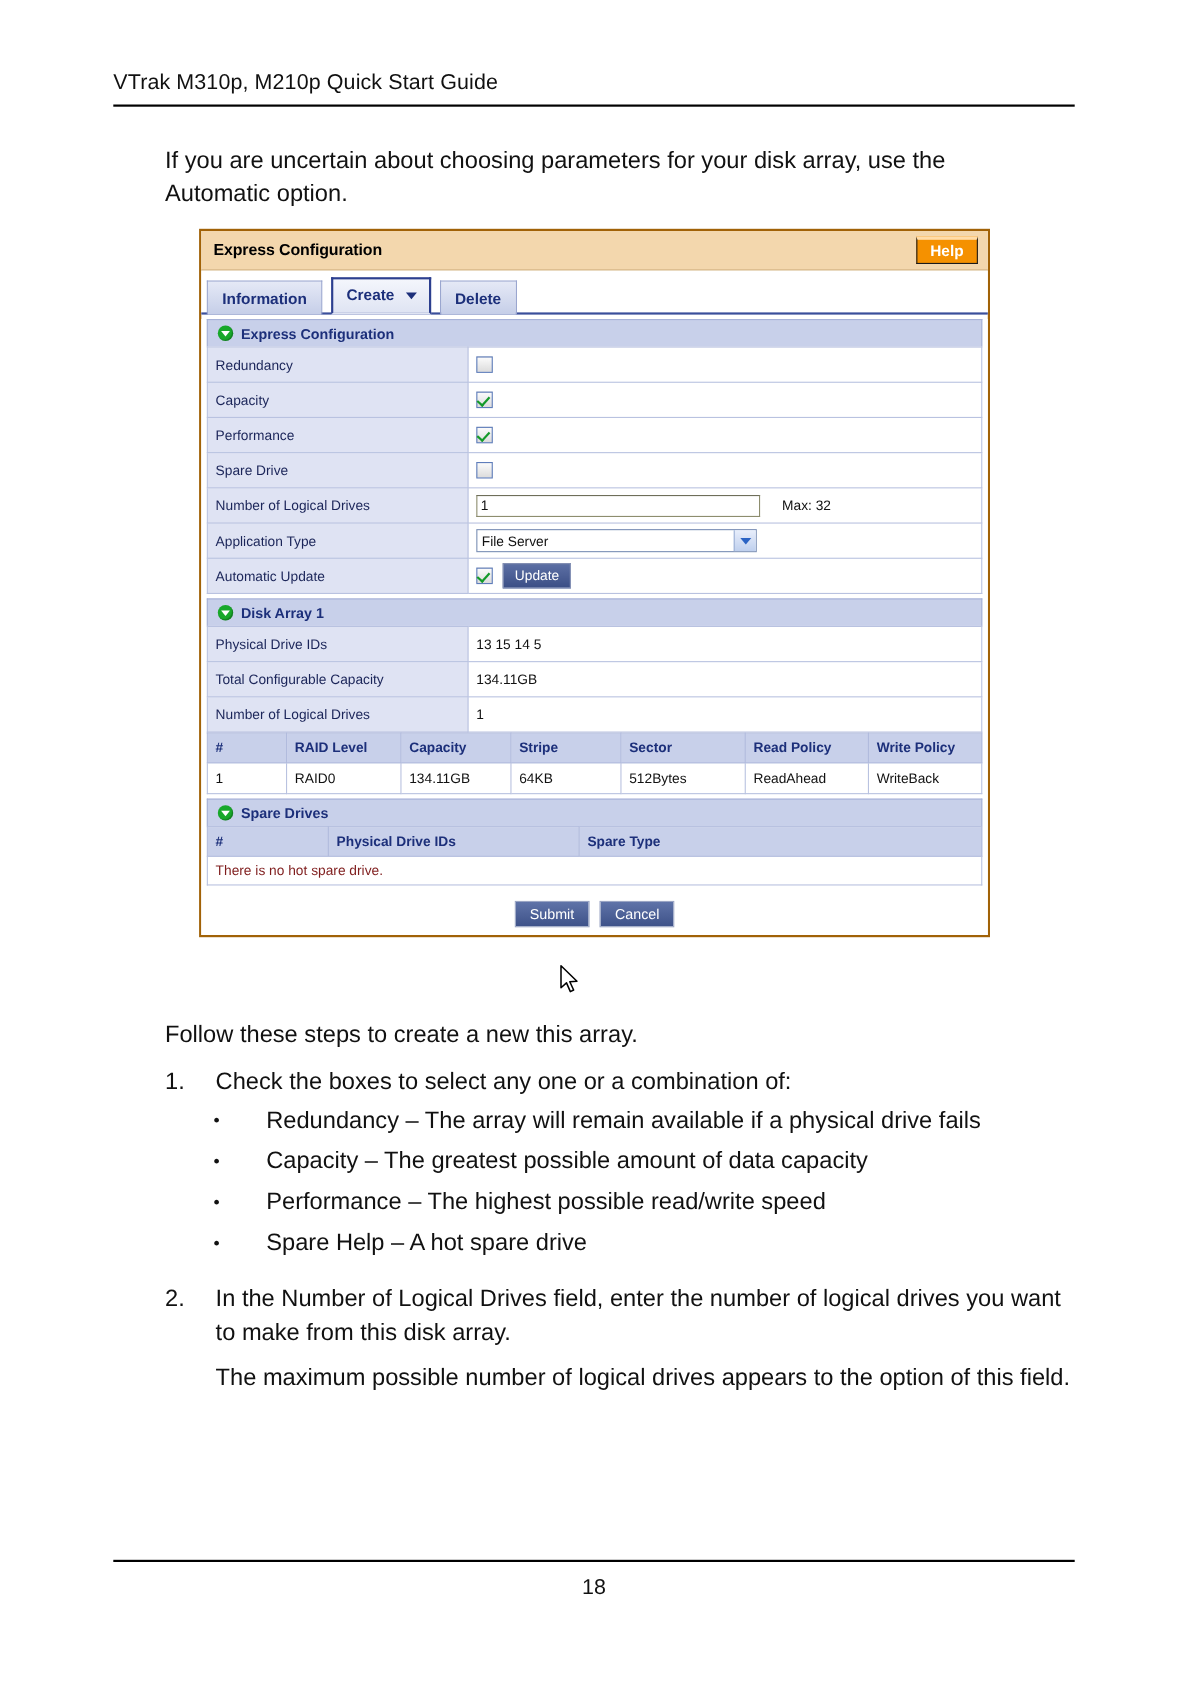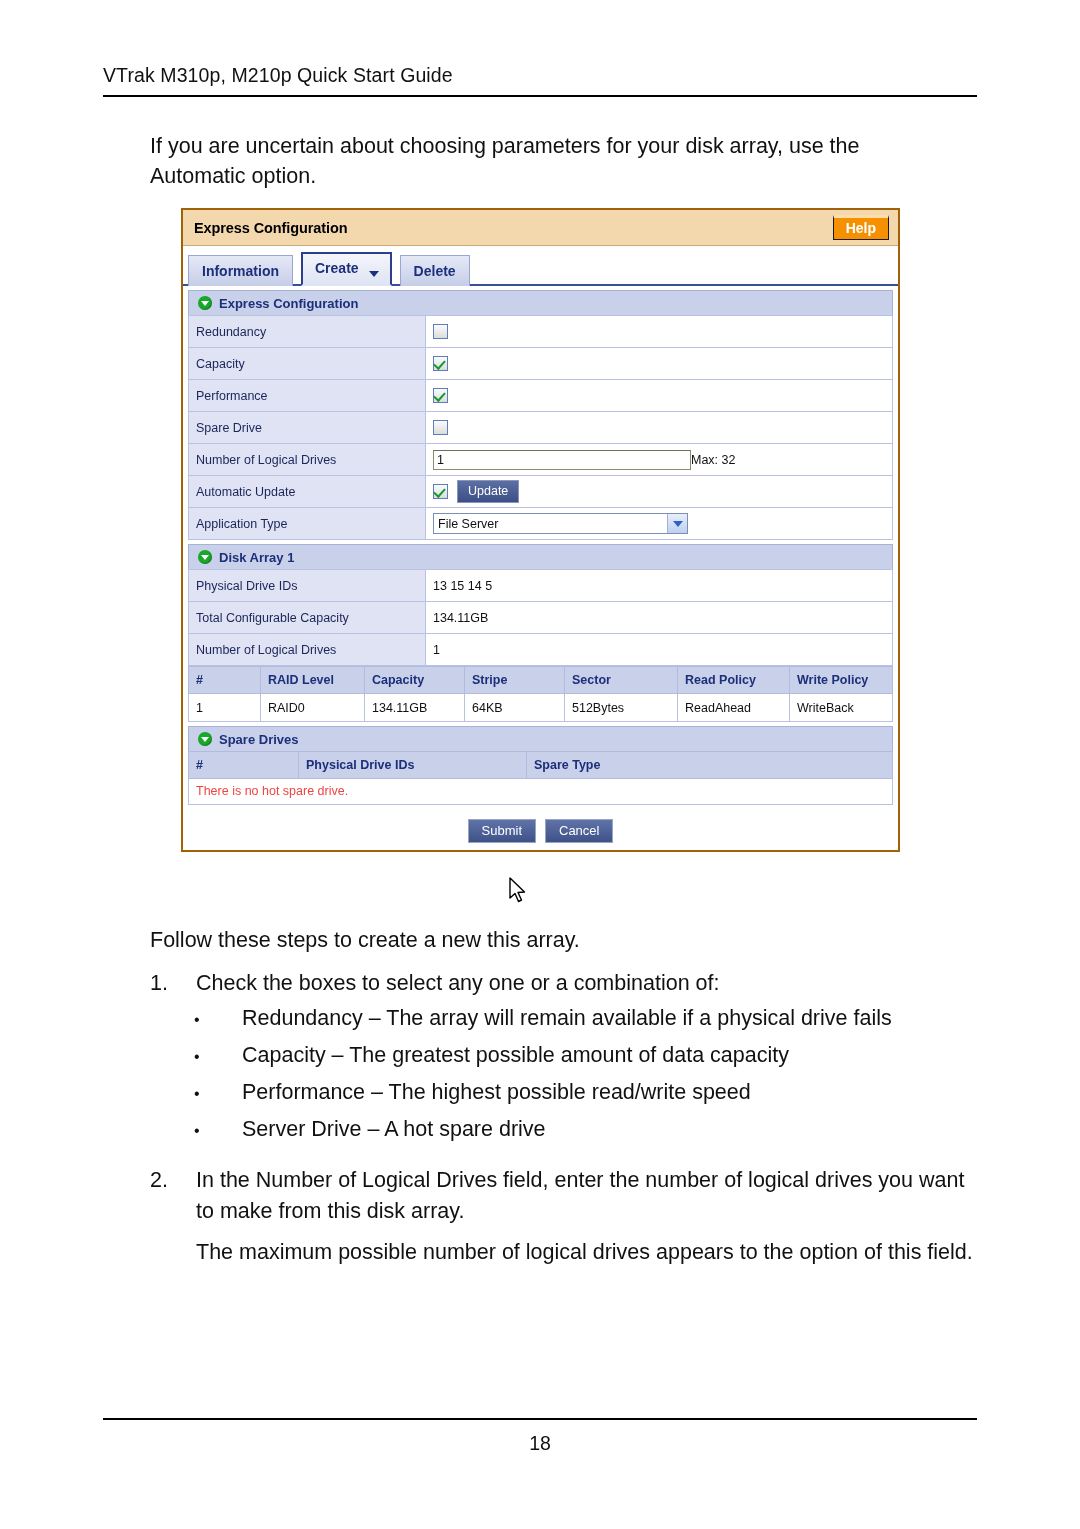--- a/index.html
+++ b/index.html
@@ -115,21 +115,21 @@
     position: relative;
     top: 2px;
   }
   .tab.active {
     background: linear-gradient(#f4f6fc, #dfe4f3);
     border: 2px solid #2c3f8f;
     border-bottom: 2px solid #dfe4f3;
     top: 2px;
     padding: 6px 11px 7px 12px;
     display: flex;
-    align-items: flex-end;
+    align-items: center;
     gap: 10px;
   }
   .caret {
     width: 0; height: 0;
     border-left: 5px solid transparent;
     border-right: 5px solid transparent;
     border-top: 6px solid #1c2f7a;
     display: inline-block;
   }
 
@@ -231,20 +231,21 @@
     padding: 0 3px;
     box-sizing: border-box;
     line-height: 19px;
     display: inline-block;
     vertical-align: middle;
     font-family: "Liberation Sans", sans-serif;
   }
   .maxnote {
     font-size: 12.5px;
     color: #111;
+    margin-left: 20px;
     vertical-align: middle;
   }
 
   
   .tselect {
     width: 255px;
     height: 21px;
     border: 1px solid #7b8fb5;
     background: #ffffff;
     font-size: 12.5px;
@@ -310,21 +311,21 @@
     color: #111;
     height: 27px;
     padding: 0 7px;
     background: #ffffff;
   }
 
   .nospare {
     border: 1px solid #b9c2e0;
     border-top: none;
     font-size: 12.5px;
-    color: #ef4444;
+    color: #7f1d1d;
     height: 25px;
     line-height: 25px;
     padding-left: 7px;
     background: #ffffff;
   }
 
   
   .btnrow {
     display: flex;
     justify-content: center;
@@ -472,32 +473,32 @@
             <span class="cbox"></span>
           </td>
         </tr>
         <tr>
           <td class="lbl">Number of Logical Drives</td>
           <td class="val">
             <span class="tinput">1</span><span class="maxnote">Max: 32</span>
           </td>
         </tr>
         <tr>
-          <td class="lbl">Automatic Update</td>
-          <td class="val">
-            <span class="cbox checked"></span><span class="btn-blue">Update</span>
-          </td>
-        </tr>
-        <tr>
           <td class="lbl">Application Type</td>
           <td class="val">
             <span class="tselect">
               <span>File Server</span>
               <span class="sel-arrow"></span>
             </span>
+          </td>
+        </tr>
+        <tr>
+          <td class="lbl">Automatic Update</td>
+          <td class="val">
+            <span class="cbox checked"></span><span class="btn-blue">Update</span>
           </td>
         </tr>
       </tbody>
         </table>
 
       <div class="section-head">
         <span class="sect-icon"></span>
         <span class="sect-title">Disk Array 1</span>
       </div>
 
@@ -600,21 +601,21 @@
       <div class="bullet">
         <span class="dot">•</span>
         <span class="btxt">Capacity – The greatest possible amount of data capacity</span>
       </div>
       <div class="bullet">
         <span class="dot">•</span>
         <span class="btxt">Performance – The highest possible read/write speed</span>
       </div>
       <div class="bullet">
         <span class="dot">•</span>
-        <span class="btxt">Server Drive – A hot spare drive</span>
+        <span class="btxt">Spare Help – A hot spare drive</span>
       </div>
     </div>
 
     <div class="gap"></div>
 
     <div class="numitem">
       <span class="num">2.</span>
       <span class="txt">In the Number of Logical Drives field, enter the number of logical drives you want to make from this disk array.</span>
     </div>
     <div class="sub-para">The maximum possible number of logical drives appears to the option of this field.</div>

